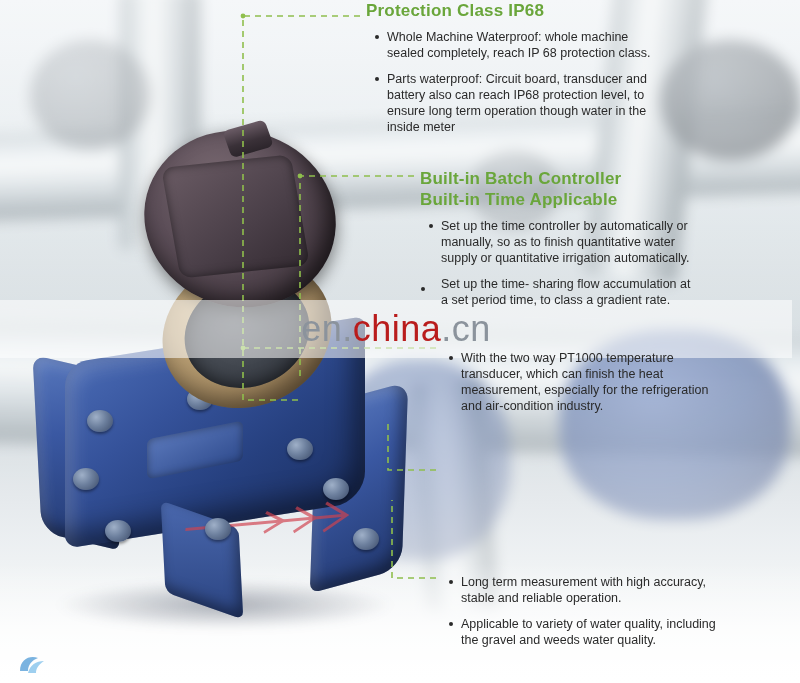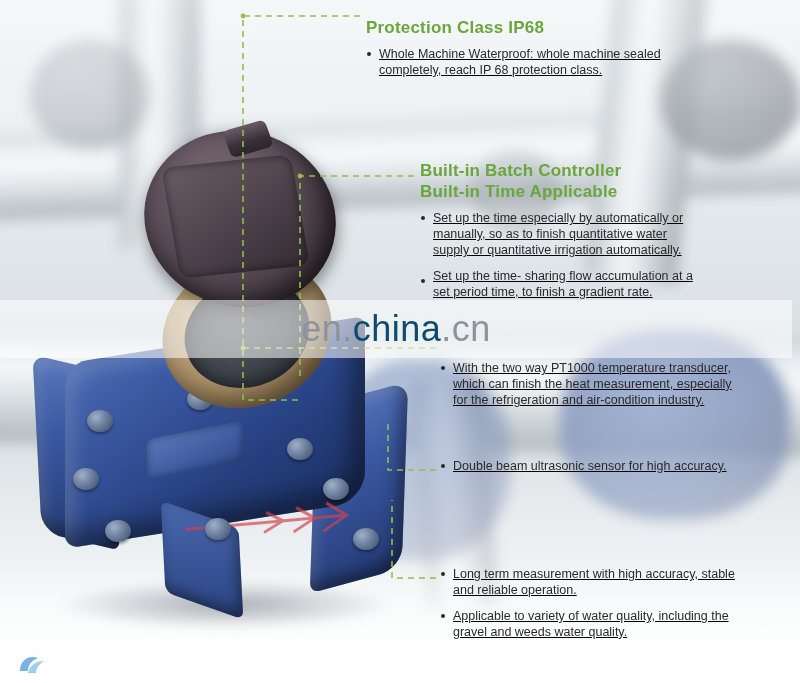--- a/index.html
+++ b/index.html
@@ -216,21 +216,21 @@
     align-items: center;
     justify-content: center;
     background: rgba(255,255,255,.55);
     color: #8b939c;
     font-size: 36px;
     letter-spacing: .5px;
     font-family: "Liberation Sans", sans-serif;
     user-select: none;
   }
   .watermark .red {
-    color: #0c4a6e;
+    color: #b91c1c;
   }
   .wm-logo {
     position: absolute;
     left: 16px;
     bottom: 6px;
     width: 34px;
     height: 26px;
     opacity: .75;
   }
 
@@ -249,24 +249,23 @@
     color: #6aa63b;
     font-size: 17px;
     font-weight: 600;
     line-height: 21px;
     letter-spacing: .2px;
   }
   .callout h3.two-line {
     line-height: 21px;
   }
   .bullets {
-    margin: 0;
+    margin: 8px;
     padding: 0;
     list-style: none;
-    text-decoration: underline;
   }
   .bullets li {
     position: relative;
     margin: 0 0 10px 0;
     padding-left: 13px;
     color: #2a2a2a;
     font-size: 12.5px;
     line-height: 16px;
   }
   .bullets li::before {
@@ -373,49 +372,47 @@
   <div class="watermark">
     <span>en.</span>
       <span class="red">china</span>
       <span>.cn</span>
   </div>
   <svg class="wm-logo" viewBox="0 0 34 26">
     <path d="M4 20 C4 8 14 4 22 7 C16 9 12 14 12 20 Z" fill="#4f9ad6"></path>
     <path d="M12 22 C14 14 20 10 28 10 C22 14 20 18 20 22 Z" fill="#7ec0ea"></path>
   </svg>
 
-  <div class="callout" style="left:366px; top:17px; width:300px;">
+  <div class="callout" style="left:366px; top:0; width:300px;">
     <h3>Protection Class IP68</h3>
     <ul class="bullets">
       <li>Whole Machine Waterproof:  whole machine sealed completely, reach IP 68 protection class.</li>
+      <li>Parts waterproof:  Circuit board, transducer and battery also can reach IP68 protection level, to ensure long term operation though water in the inside meter</li>
     </ul>
   </div>
 
-  <div class="callout" style="left:420px; top:160px; width:286px;">
+  <div class="callout" style="left:420px; top:168px; width:286px;">
     <h3 class="two-line">
       <span>Built-in Batch Controller</span><br>
       <span>Built-in Time Applicable</span>
     </h3>
     <ul class="bullets">
-      <li>Set up the time especially by automatically or manually, so as to finish quantitative water supply or quantitative irrigation automatically.</li>
-      <li class="no-dot">Set up the time- sharing flow accumulation at a set period time, to finish a gradient rate.</li>
+      <li>Set up the time controller by automatically or manually, so as to finish quantitative water supply or quantitative irrigation automatically.</li>
+      <li class="no-dot">Set up the time- sharing flow accumulation at a set period time, to class a gradient rate.</li>
     </ul>
     <div class="dot-mark" style="left:1px; top:119px;"></div>
   </div>
 
-  <div class="callout" style="left:440px; top:360px; width:300px;">
+  <div class="callout" style="left:440px; top:342px; width:300px;">
     <ul class="bullets">
       <li>With the two way PT1000 temperature transducer, which can finish the heat measurement, especially for the refrigeration and air-condition industry.</li>
     </ul>
   </div>
 
   <div class="callout" style="left:440px; top:458px; width:300px;">
-    <ul class="bullets">
-      <li>Double beam ultrasonic sensor for high accuracy.</li>
-    </ul>
   </div>
 
   <div class="callout" style="left:440px; top:566px; width:300px;">
     <ul class="bullets">
       <li>Long term measurement with high accuracy, stable and reliable operation.</li>
       <li>Applicable to variety of water quality, including the gravel and weeds water quality.</li>
     </ul>
   </div>
 
 </div>

